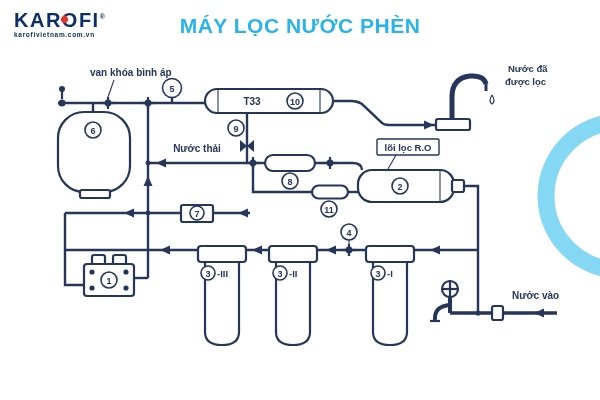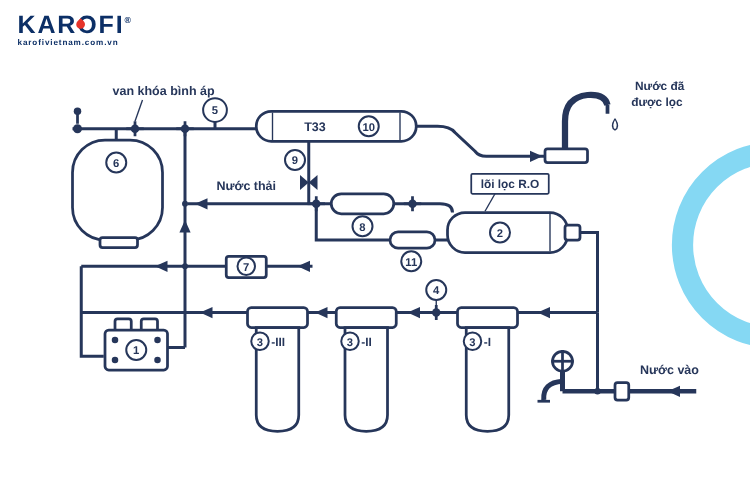--- a/index.html
+++ b/index.html
@@ -41,20 +41,21 @@
 <body>
 
 <div class="stage">
 
   <div class="logo">
     <span>KAROFI</span><sup>®</sup>
     <span class="drop"></span>
   </div>
   <div class="logo-url">karofivietnam.com.vn</div>
 
+  <div class="hdr-title">MÁY LỌC NƯỚC PHÈN</div>
 
   <svg width="600" height="400" viewBox="0 0 600 400">
 
     <circle class="arc" cx="620" cy="196" r="74"></circle>
 
     <g>
       <path class="pipe" d="M58,103 H205"></path>
       <path class="pipe" d="M93,103 V114"></path>
       <path class="pipe" d="M172,97 V103"></path>
       <path class="pipe" d="M247,113 V163"></path>

